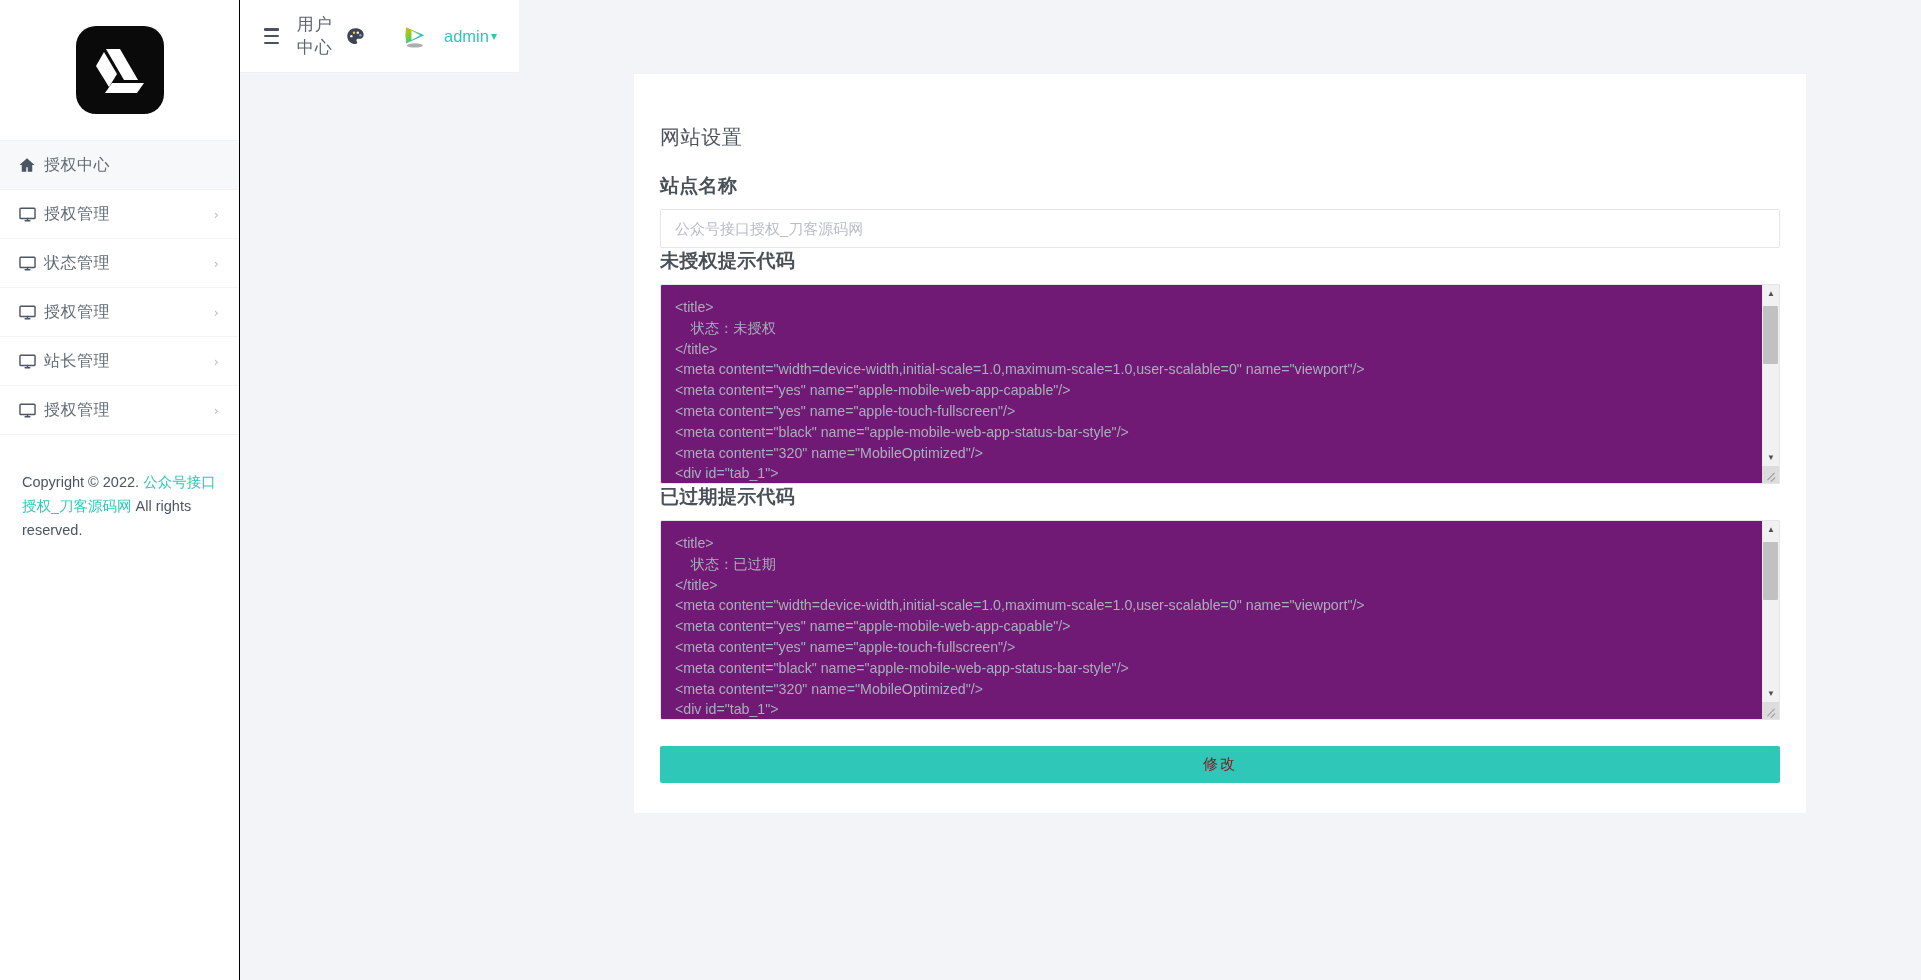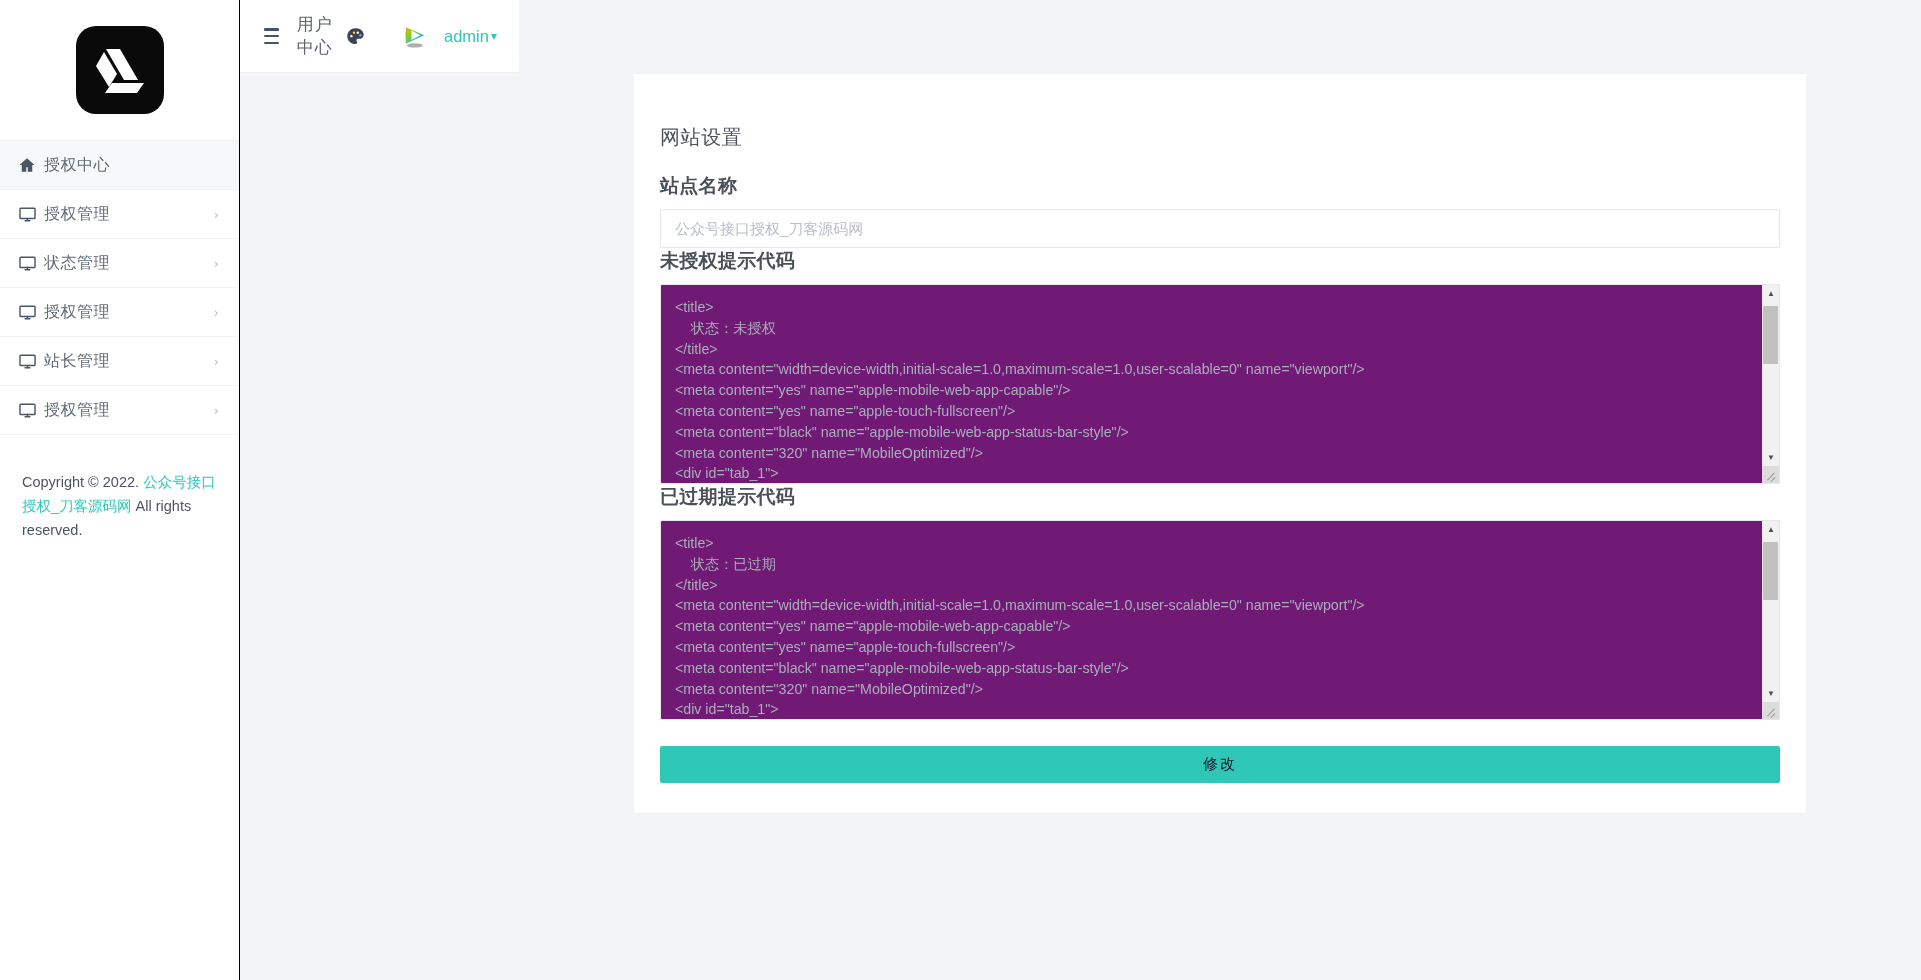--- a/index.html
+++ b/index.html
@@ -123,21 +123,21 @@
   .sbar .grip { width: 17px; height: 17px; background: #dcdcdc; position: relative; }
   .sbar .grip::before, .sbar .grip::after {
     content: ''; position: absolute; background: #9b9b9b; height: 1px; transform: rotate(-45deg);
   }
   .sbar .grip::before { width: 10px; left: 4px; top: 10px; }
   .sbar .grip::after { width: 6px; left: 8px; top: 13px; }
 
   .submit-btn {
     width: 100%; height: 37px; margin-top: 26px;
     background: #2ec7b8; border: none; border-radius: 2px;
-    color: #0f172a; font-size: 15px; letter-spacing: 2px;
+    color: #7f1d1d; font-size: 15px; letter-spacing: 2px;
     cursor: pointer; font-family: "Liberation Sans", sans-serif;
   }
 </style>
 </head>
 <body>
 
 <div class="top-strip">
   <div class="seg" style="left:0;width:28px"></div>
   <div class="seg" style="left:38px;width:160px"></div>
   <div class="seg" style="left:205px;width:160px"></div>

